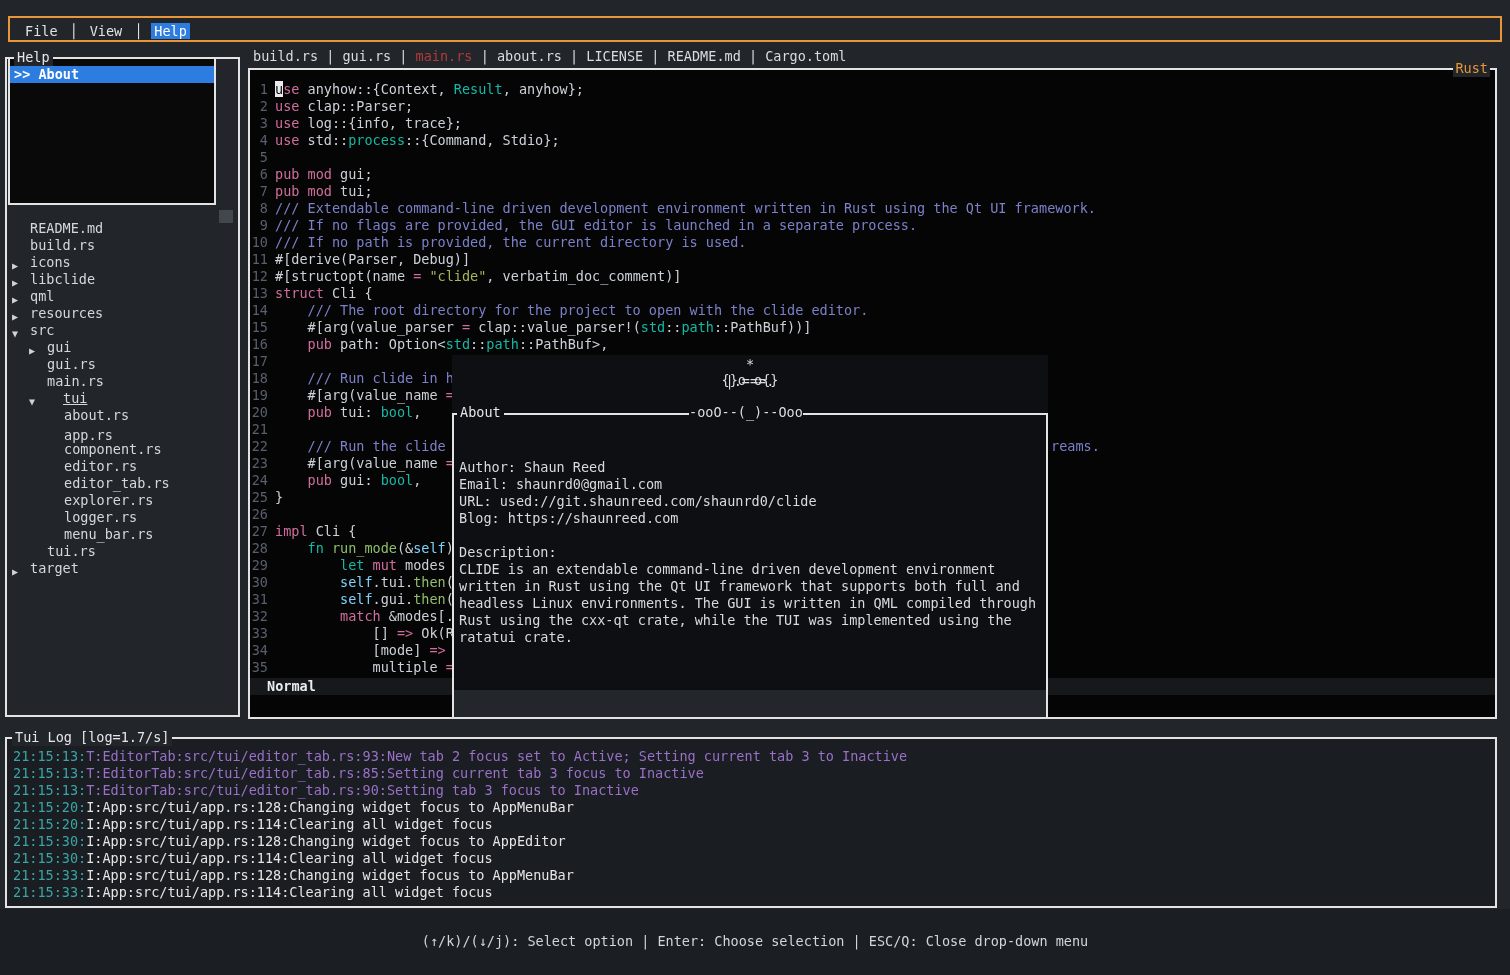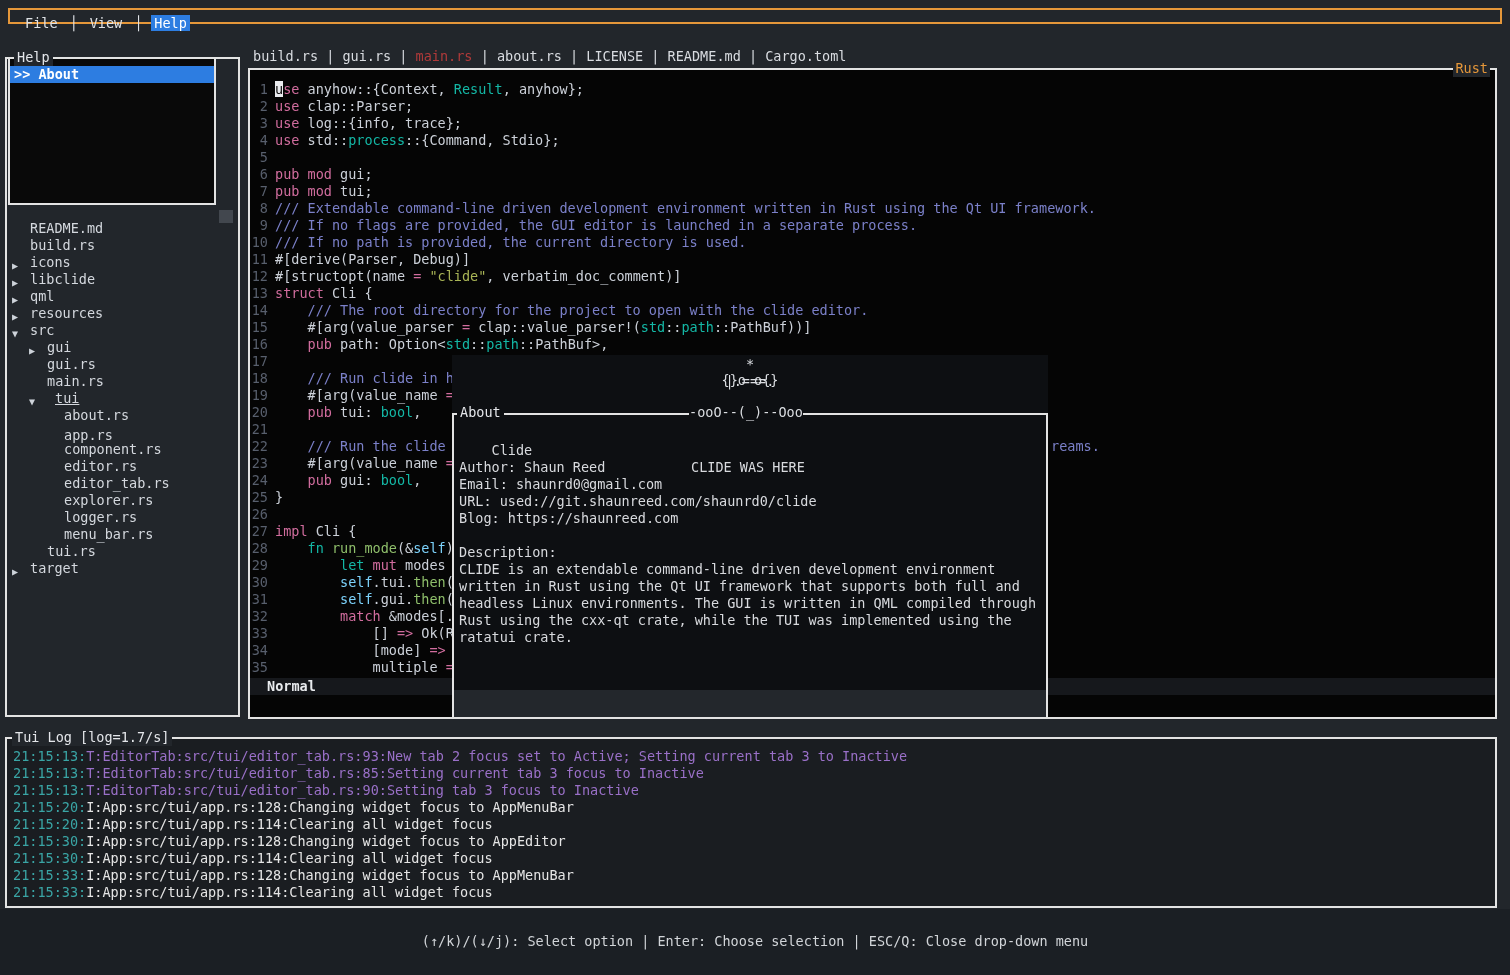--- a/index.html
+++ b/index.html
@@ -3,21 +3,21 @@
 <meta charset="utf-8">
 <style>
   html,body{margin:0;padding:0}
   body{
     width:1510px;height:975px;position:relative;overflow:hidden;
     background:#22262b;color:#ccd1d9;
     font-family:"DejaVu Sans Mono",monospace;font-size:13.5px;line-height:17px;
   }
 
   
-  .menubar{position:absolute;left:8px;top:8px;width:1494px;height:16px;
+  .menubar{position:absolute;left:8px;top:16px;width:1494px;height:26px;
     border:2px solid #e5973a;box-sizing:border-box}
   .menu-items{position:absolute;left:12px;top:5px;white-space:pre}
   .menu-item{color:#dfe2e6;padding:0 3px}
   .menu-item.selected{background:#2d7de1;color:#ffffff}
   .menu-sep{color:#dfe2e6;margin:0 9px}
 
   
   .panel-title{position:absolute;padding:0 3px;height:17px;color:#e4e6ea;white-space:pre;z-index:4}
 
   .explorer{position:absolute;left:5px;top:57px;width:235px;height:660px;
@@ -99,21 +99,21 @@
       <div class="trow" style="top: 161px;"><span class="tree-label" style="left: 23px;">README.md</span></div>
       <div class="trow" style="top: 178px;"><span class="tree-label" style="left: 23px;">build.rs</span></div>
       <div class="trow" style="top: 195px;"><span class="tree-arrow" style="left: 5px;">▶</span><span class="tree-label" style="left: 23px;">icons</span></div>
       <div class="trow" style="top: 212px;"><span class="tree-arrow" style="left: 5px;">▶</span><span class="tree-label" style="left: 23px;">libclide</span></div>
       <div class="trow" style="top: 229px;"><span class="tree-arrow" style="left: 5px;">▶</span><span class="tree-label" style="left: 23px;">qml</span></div>
       <div class="trow" style="top: 246px;"><span class="tree-arrow" style="left: 5px;">▶</span><span class="tree-label" style="left: 23px;">resources</span></div>
       <div class="trow" style="top: 263px;"><span class="tree-arrow" style="left: 5px;">▼</span><span class="tree-label" style="left: 23px;">src</span></div>
       <div class="trow" style="top: 280px;"><span class="tree-arrow" style="left: 22px;">▶</span><span class="tree-label" style="left: 40px;">gui</span></div>
       <div class="trow" style="top: 297px;"><span class="tree-label" style="left: 40px;">gui.rs</span></div>
       <div class="trow" style="top: 314px;"><span class="tree-label" style="left: 40px;">main.rs</span></div>
-      <div class="trow" style="top: 331px;"><span class="tree-arrow" style="left: 22px;">▼</span><span class="tree-label" style="left: 48px; text-decoration: underline;">tui</span></div>
+      <div class="trow" style="top: 331px;"><span class="tree-arrow" style="left: 22px;">▼</span><span class="tree-label" style="left: 56px; text-decoration: underline;">tui</span></div>
       <div class="trow" style="top: 348px;"><span class="tree-label" style="left: 57px;">about.rs</span></div>
       <div class="trow" style="top: 368px; padding-left: 44px;"><span class="tree-label" style="left: 57px;">app.rs</span></div>
       <div class="trow" style="top: 382px;"><span class="tree-label" style="left: 57px;">component.rs</span></div>
       <div class="trow" style="top: 399px;"><span class="tree-label" style="left: 57px;">editor.rs</span></div>
       <div class="trow" style="top: 416px;"><span class="tree-label" style="left: 57px;">editor_tab.rs</span></div>
       <div class="trow" style="top: 433px;"><span class="tree-label" style="left: 57px;">explorer.rs</span></div>
       <div class="trow" style="top: 450px;"><span class="tree-label" style="left: 57px;">logger.rs</span></div>
       <div class="trow" style="top: 467px;"><span class="tree-label" style="left: 57px;">menu_bar.rs</span></div>
       <div class="trow" style="top: 484px;"><span class="tree-label" style="left: 40px;">tui.rs</span></div>
       <div class="trow" style="top: 501px;"><span class="tree-arrow" style="left: 5px;">▶</span><span class="tree-label" style="left: 23px;">target</span></div>
@@ -177,24 +177,20 @@
 <div class="popup">
   <div id="popup-art">
       <div class="art-row" style="top: 1px;">*</div>
       <div class="art-row" style="top: 18px;">|.===.</div>
       <div class="art-row" style="top: 17px;">{}o o{}</div>
     </div>
   <div class="popup-box"></div>
   <div class="popup-filler"></div>
   <span class="panel-title popup-title">About</span>
   <span class="feet">-ooO--(_)--Ooo</span>
-  <div class="popup-row" style="top:70px">
-    <span>Clide</span>
-    <span class="tagline">CLIDE WAS HERE</span>
-  </div>
   <div id="popup-body">
       <div class="popup-row" style="top: 87px;"></div>
       <div class="popup-row" style="top: 104px;">Author: Shaun Reed</div>
       <div class="popup-row" style="top: 121px;">Email: shaunrd0@gmail.com</div>
       <div class="popup-row" style="top: 138px;">URL: used://git.shaunreed.com/shaunrd0/clide</div>
       <div class="popup-row" style="top: 155px;">Blog: https://shaunreed.com</div>
       <div class="popup-row" style="top: 172px;"></div>
       <div class="popup-row" style="top: 189px;">Description:</div>
       <div class="popup-row" style="top: 206px;">CLIDE is an extendable command-line driven development environment</div>
       <div class="popup-row" style="top: 223px;">written in Rust using the Qt UI framework that supports both full and</div>

